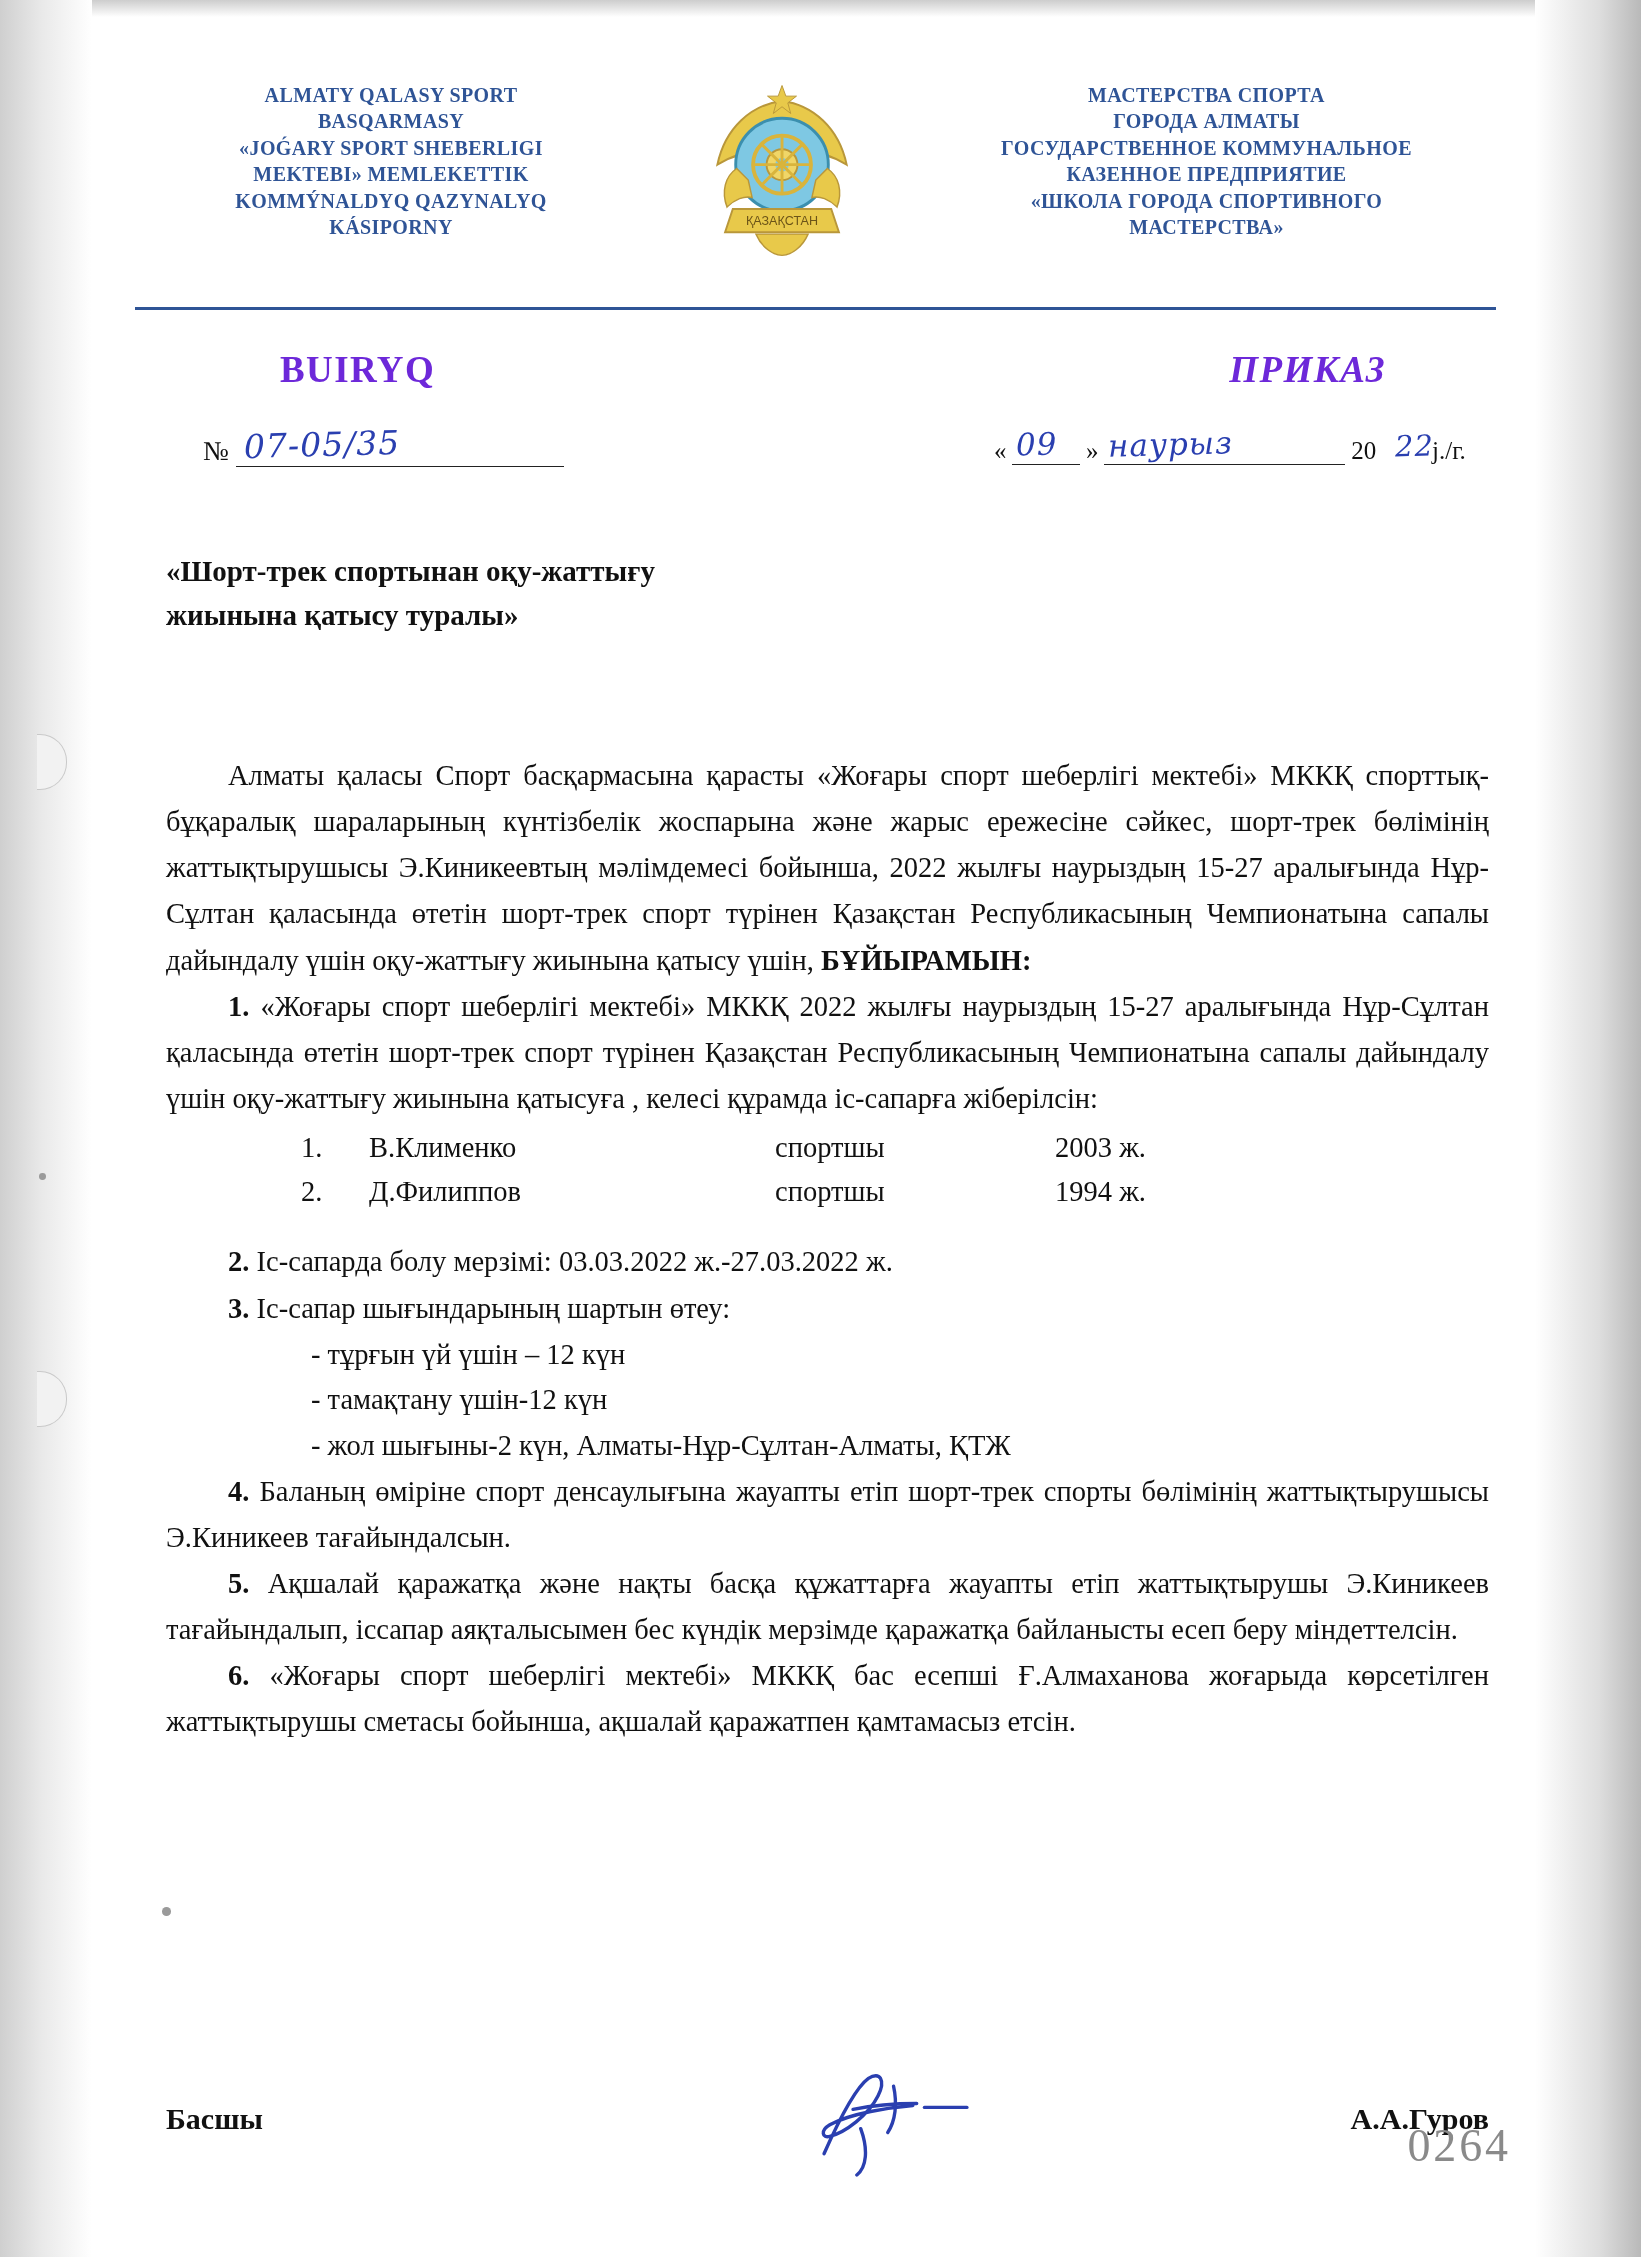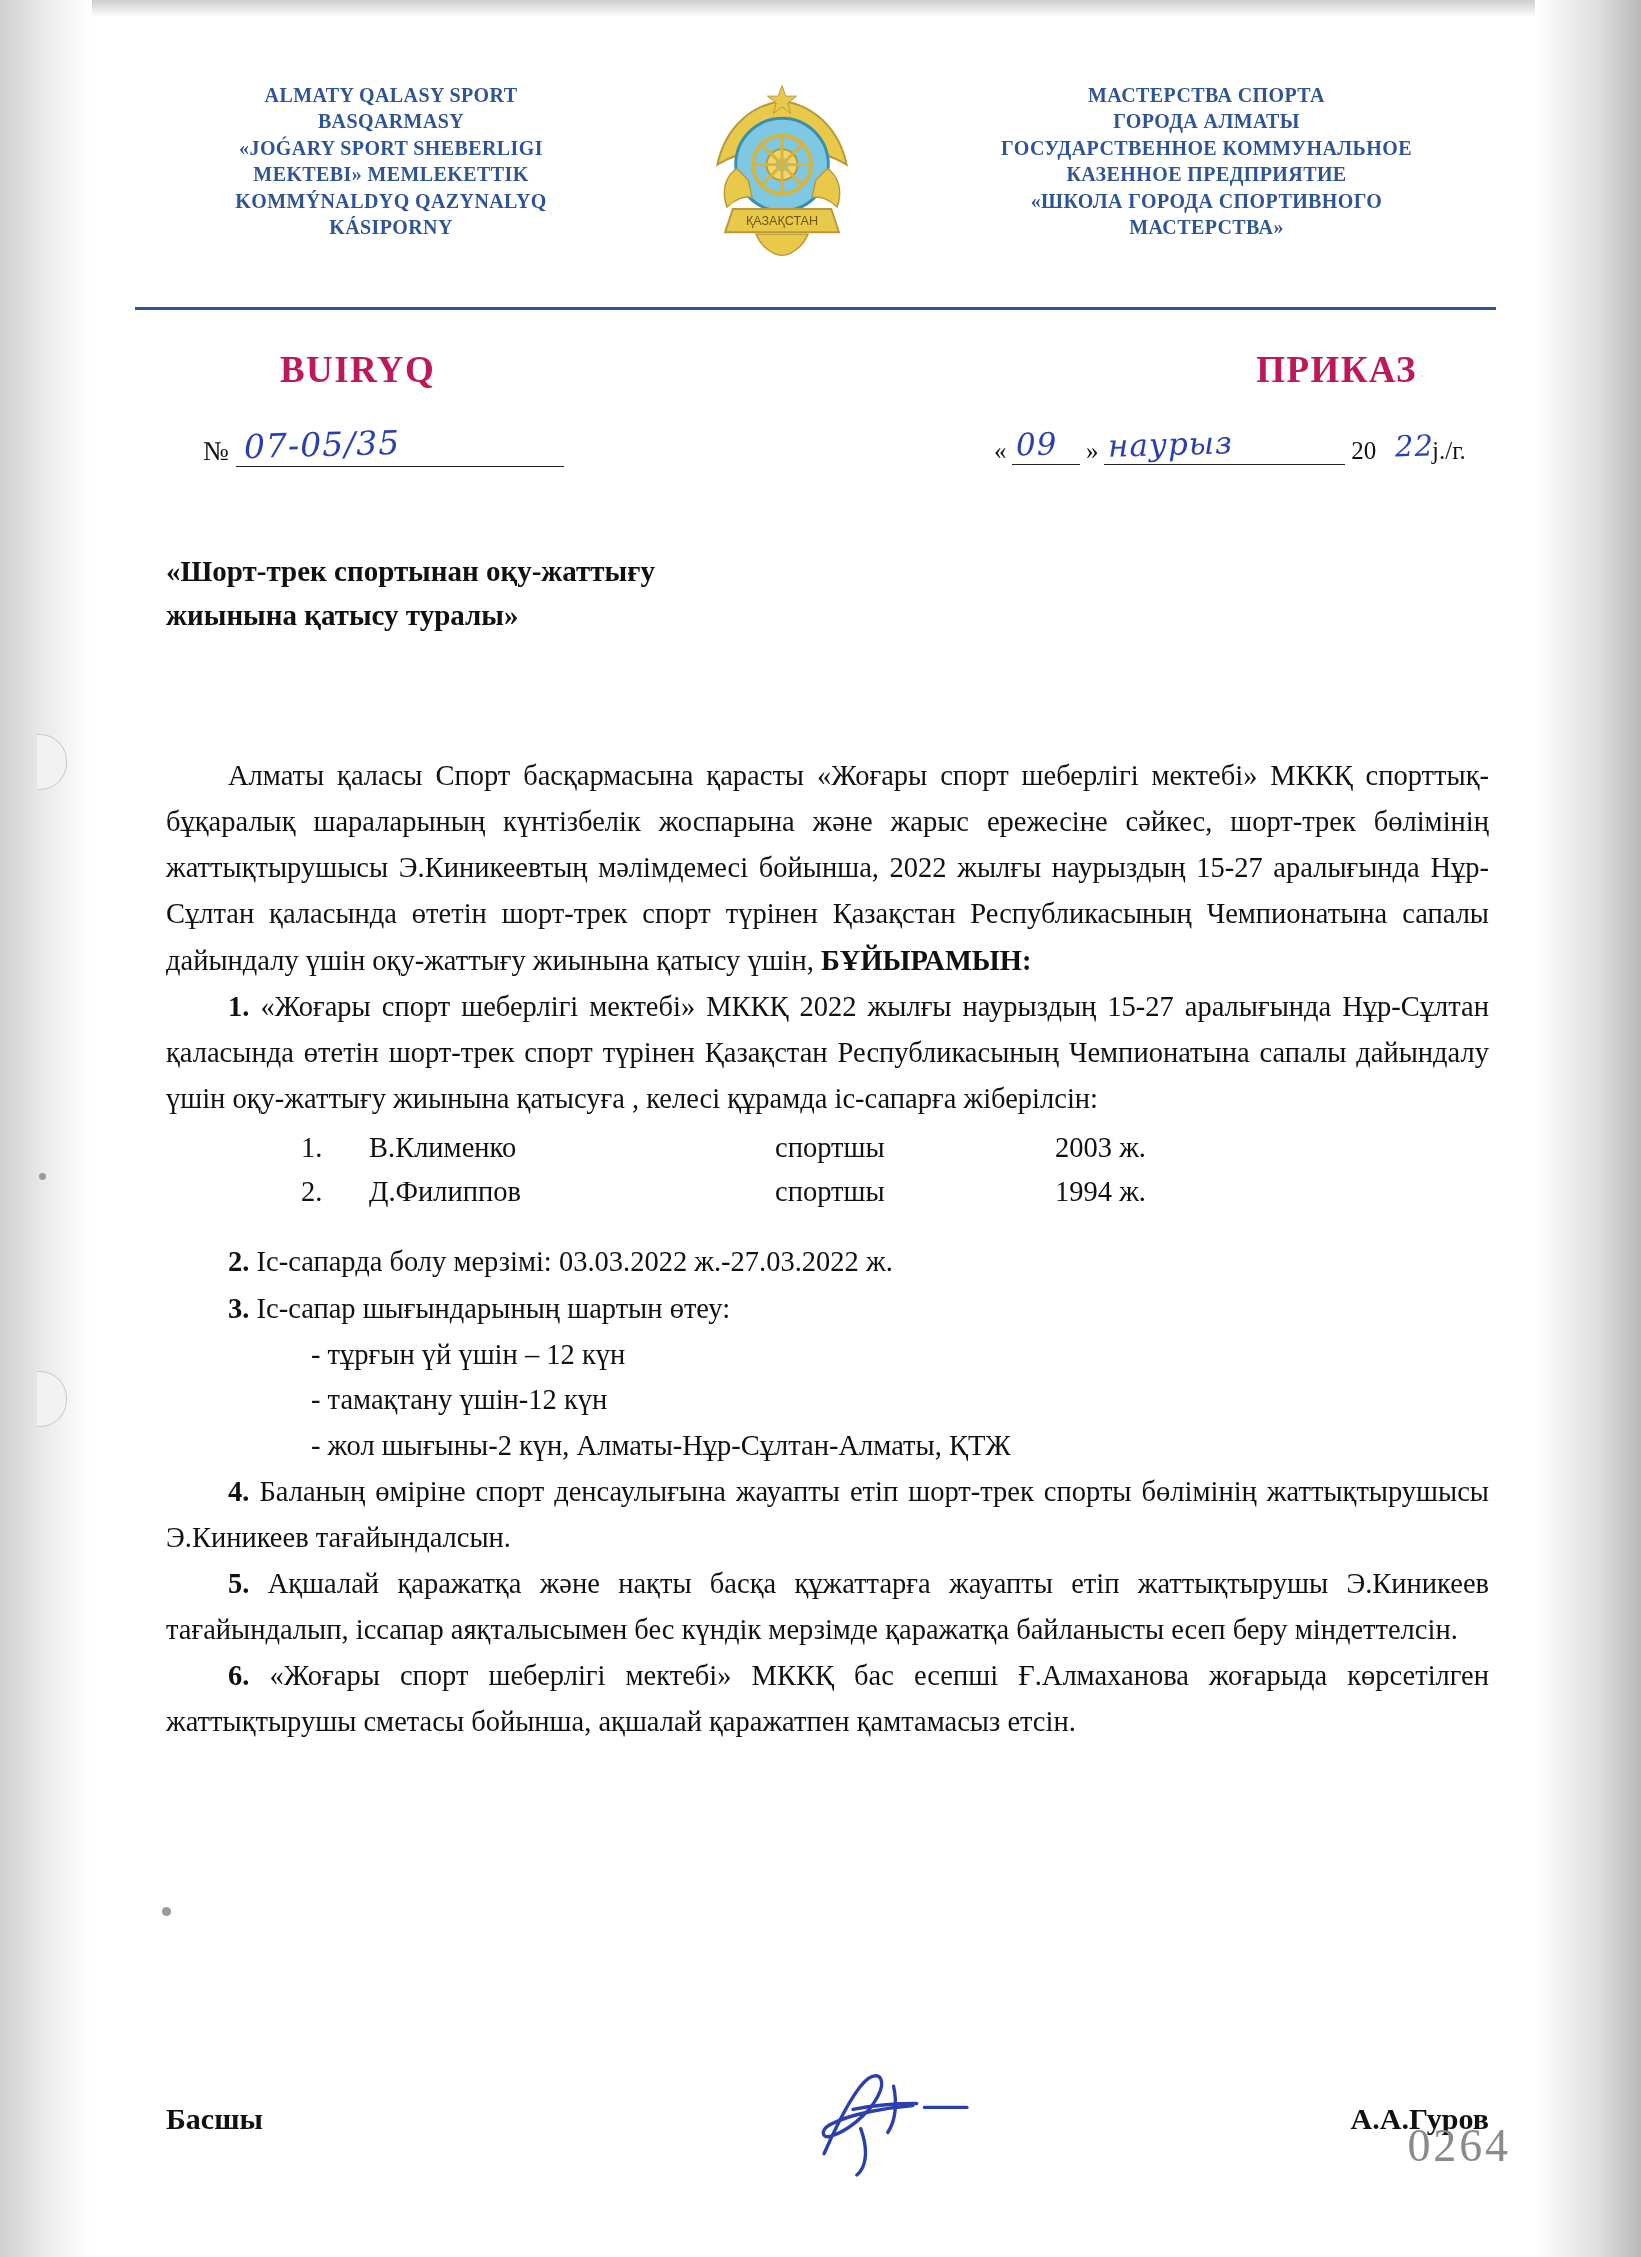--- a/index.html
+++ b/index.html
@@ -99,27 +99,27 @@
 
   .titles {
     position: absolute;
     left: 135px;
     top: 348px;
     width: 1361px;
     display: flex;
     justify-content: space-between;
   }
   .title-word {
-    color: #be185d;
+    color: #6d28d9;
     font-weight: bold;
     font-size: 37px;
     letter-spacing: 1.4px;
   }
   .title-left { margin-left: 145px; }
-  .title-right { margin-right: 79px; }
+  .title-right { margin-right: 110px; font-style: italic; }
 
   
   .hand {
     font-family: "DejaVu Serif", serif;
     color: #2a3fb0;
     font-style: italic;
     font-size: 33px;
     letter-spacing: 1px;
     transform: rotate(-1.6deg);
     display: inline-block;

